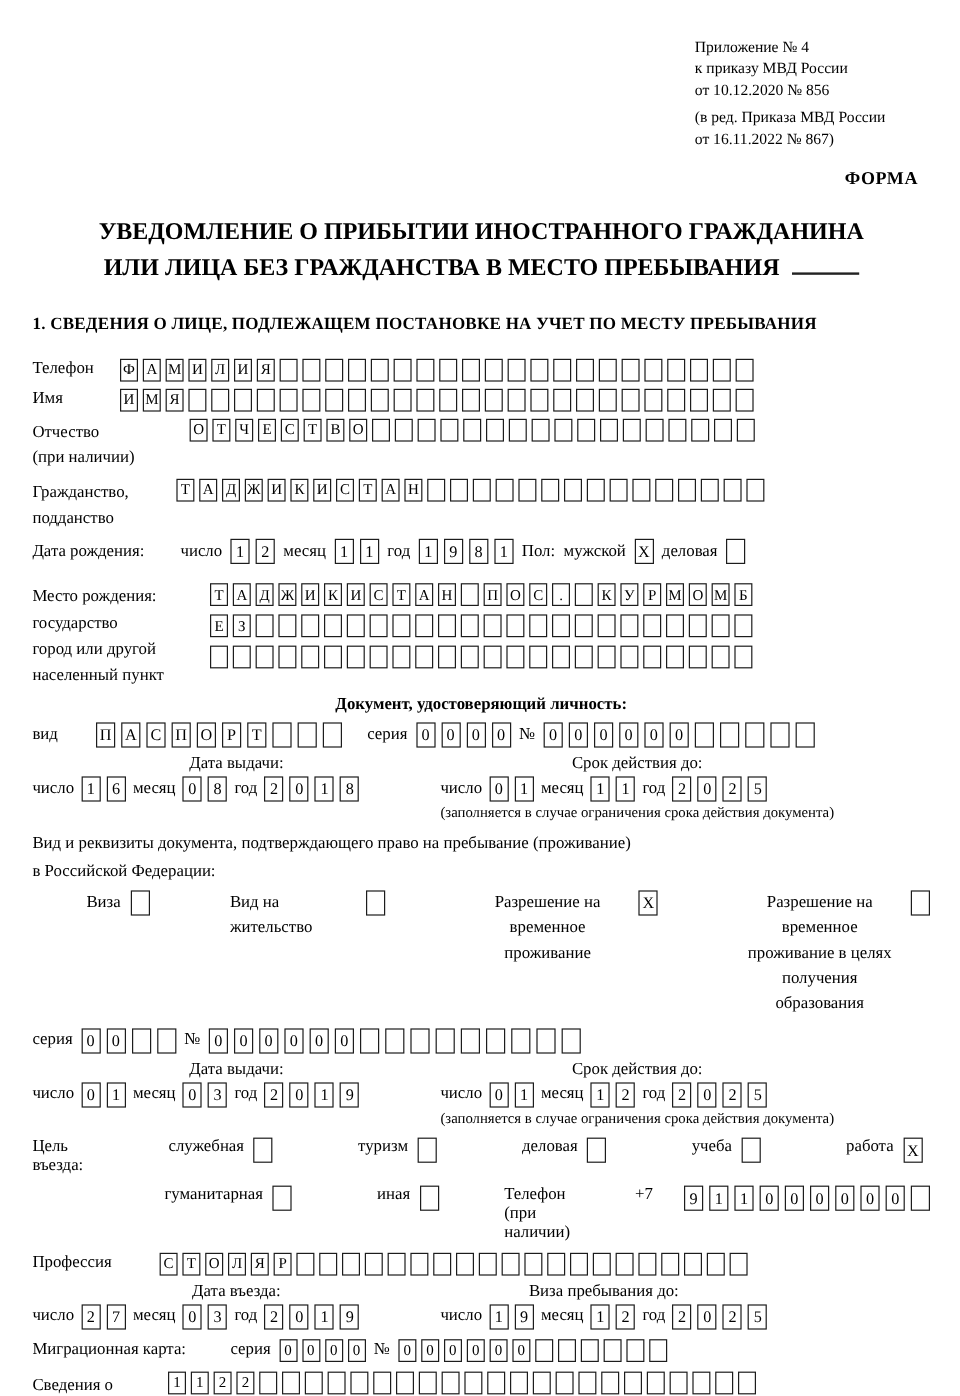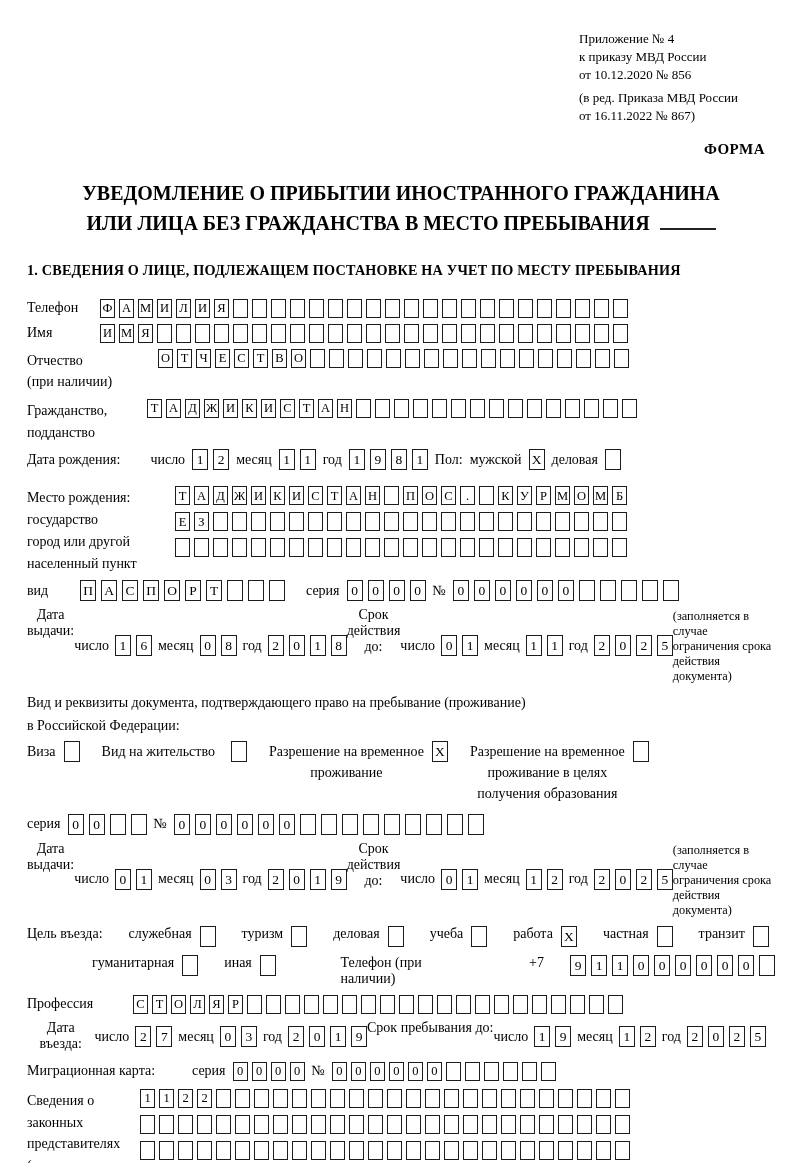--- a/index.html
+++ b/index.html
@@ -35,29 +35,29 @@
   .lg { gap:5px; }
   .lg .cell { width:16px; height:21px; font-size:13.5px; }
   .vstack { display:flex; flex-direction:column; gap:7px; }
 
   
   .inline { display:flex; align-items:center; gap:7px; font-size:14px; flex-wrap:nowrap; }
   .gap-l { margin-left:14px; }
 
   
   .datepair { display:flex; margin:2px 0 8px 0; }
-  .dblock { display:flex; }
+  .dblock { display:flex; flex-direction:column; }
   .dblock.left { width:340px; }
   .dhead { font-size:14px; text-align:center; margin-bottom:2px; }
   .dcols { display:flex; align-items:center; gap:6px; font-size:14px; }
   .dnote { font-size:12.3px; margin-top:2px; }
 
   
   .optrow { display:flex; align-items:flex-start; margin:4px 0 10px 0; gap:22px; }
-  .opt { display:flex; align-items:flex-start; gap:8px; font-size:14px; }
+  .opt { display:flex; align-items:flex-start; gap:8px; font-size:14px;margin-left:45px; }
   .opt .optlbl { line-height:1.5; }
   .opt .ctr { text-align:center; }
   .purpose-row { display:flex; align-items:flex-start; gap:26px; font-size:14px; flex-wrap:nowrap; margin-bottom:8px; }
   .indent2 { margin-left:65px; }
 
   .center-h { text-align:center; font-weight:bold; font-size:14px; margin:4px 0 6px 0; }
   .intro { font-size:14px; line-height:1.6; margin:4px 0 4px 0; white-space:pre-line; }
 </style>
 </head>
 <body>
@@ -331,20 +331,21 @@
             <span class="cell"></span>
             <span class="cell"></span>
             <span class="cell"></span>
             <span class="cell"></span>
             <span class="cell"></span>
             <span class="cell"></span>
           </div>
       </div>
     </div>
 
+    <div class="center-h">Документ, удостоверяющий личность:</div>
 
     <div class="frow">
       <div class="inline">
         <span style="width:46px">вид</span>
         <span class="cells lg">
             <span class="cell">П</span>
             <span class="cell">А</span>
             <span class="cell">С</span>
             <span class="cell">П</span>
             <span class="cell">О</span>
@@ -663,21 +664,21 @@
           <span>год</span>
           <span class="cells lg">
               <span class="cell">2</span>
               <span class="cell">0</span>
               <span class="cell">1</span>
               <span class="cell">9</span>
             </span>
         </div>
       </div>
       <div class="dblock">
-        <div class="dhead">Срок пребывания до:</div>
+        <div class="dhead">Виза пребывания до:</div>
         <div class="dcols">
           <span>число</span>
           <span class="cells lg">
               <span class="cell">1</span>
               <span class="cell">9</span>
             </span>
           <span>месяц</span>
           <span class="cells lg">
               <span class="cell">1</span>
               <span class="cell">2</span>

